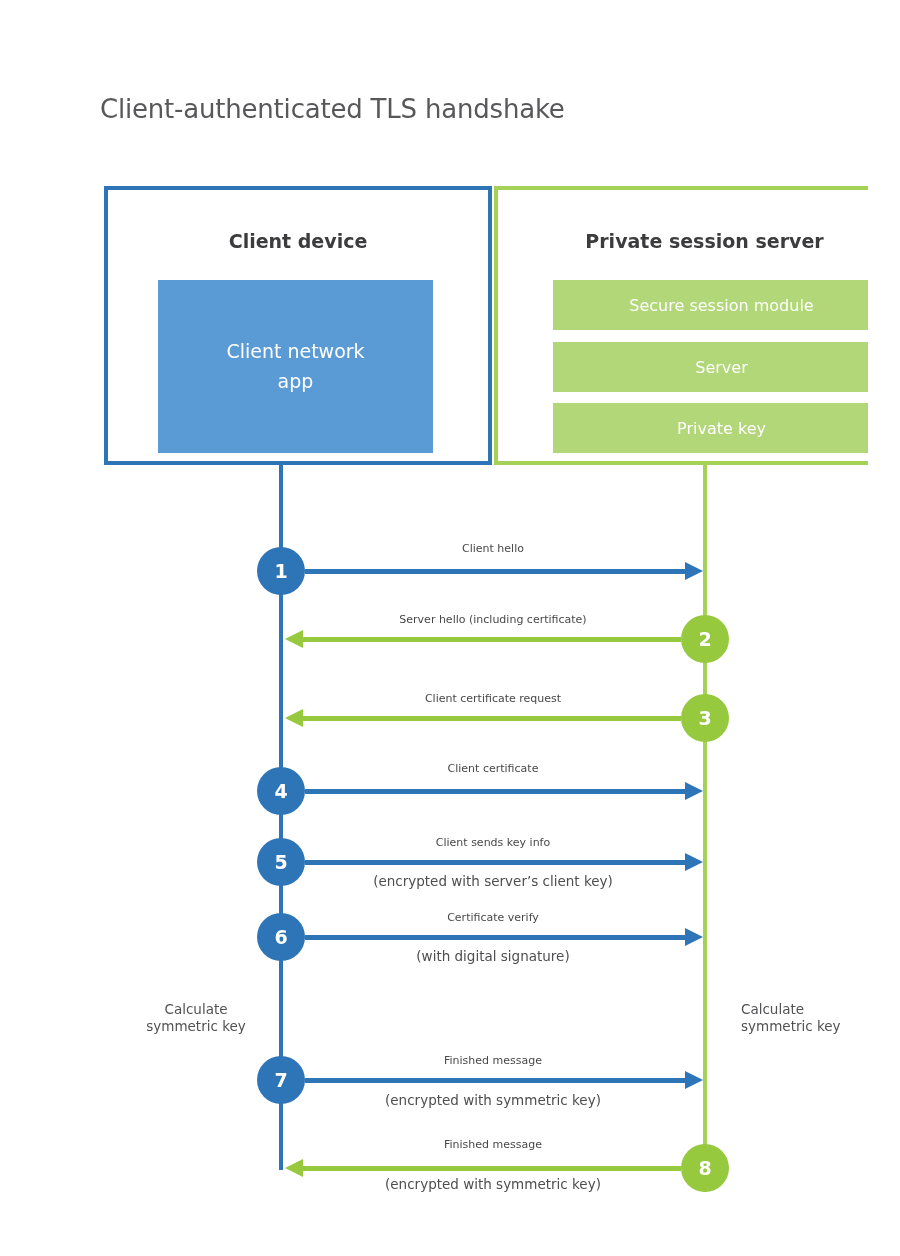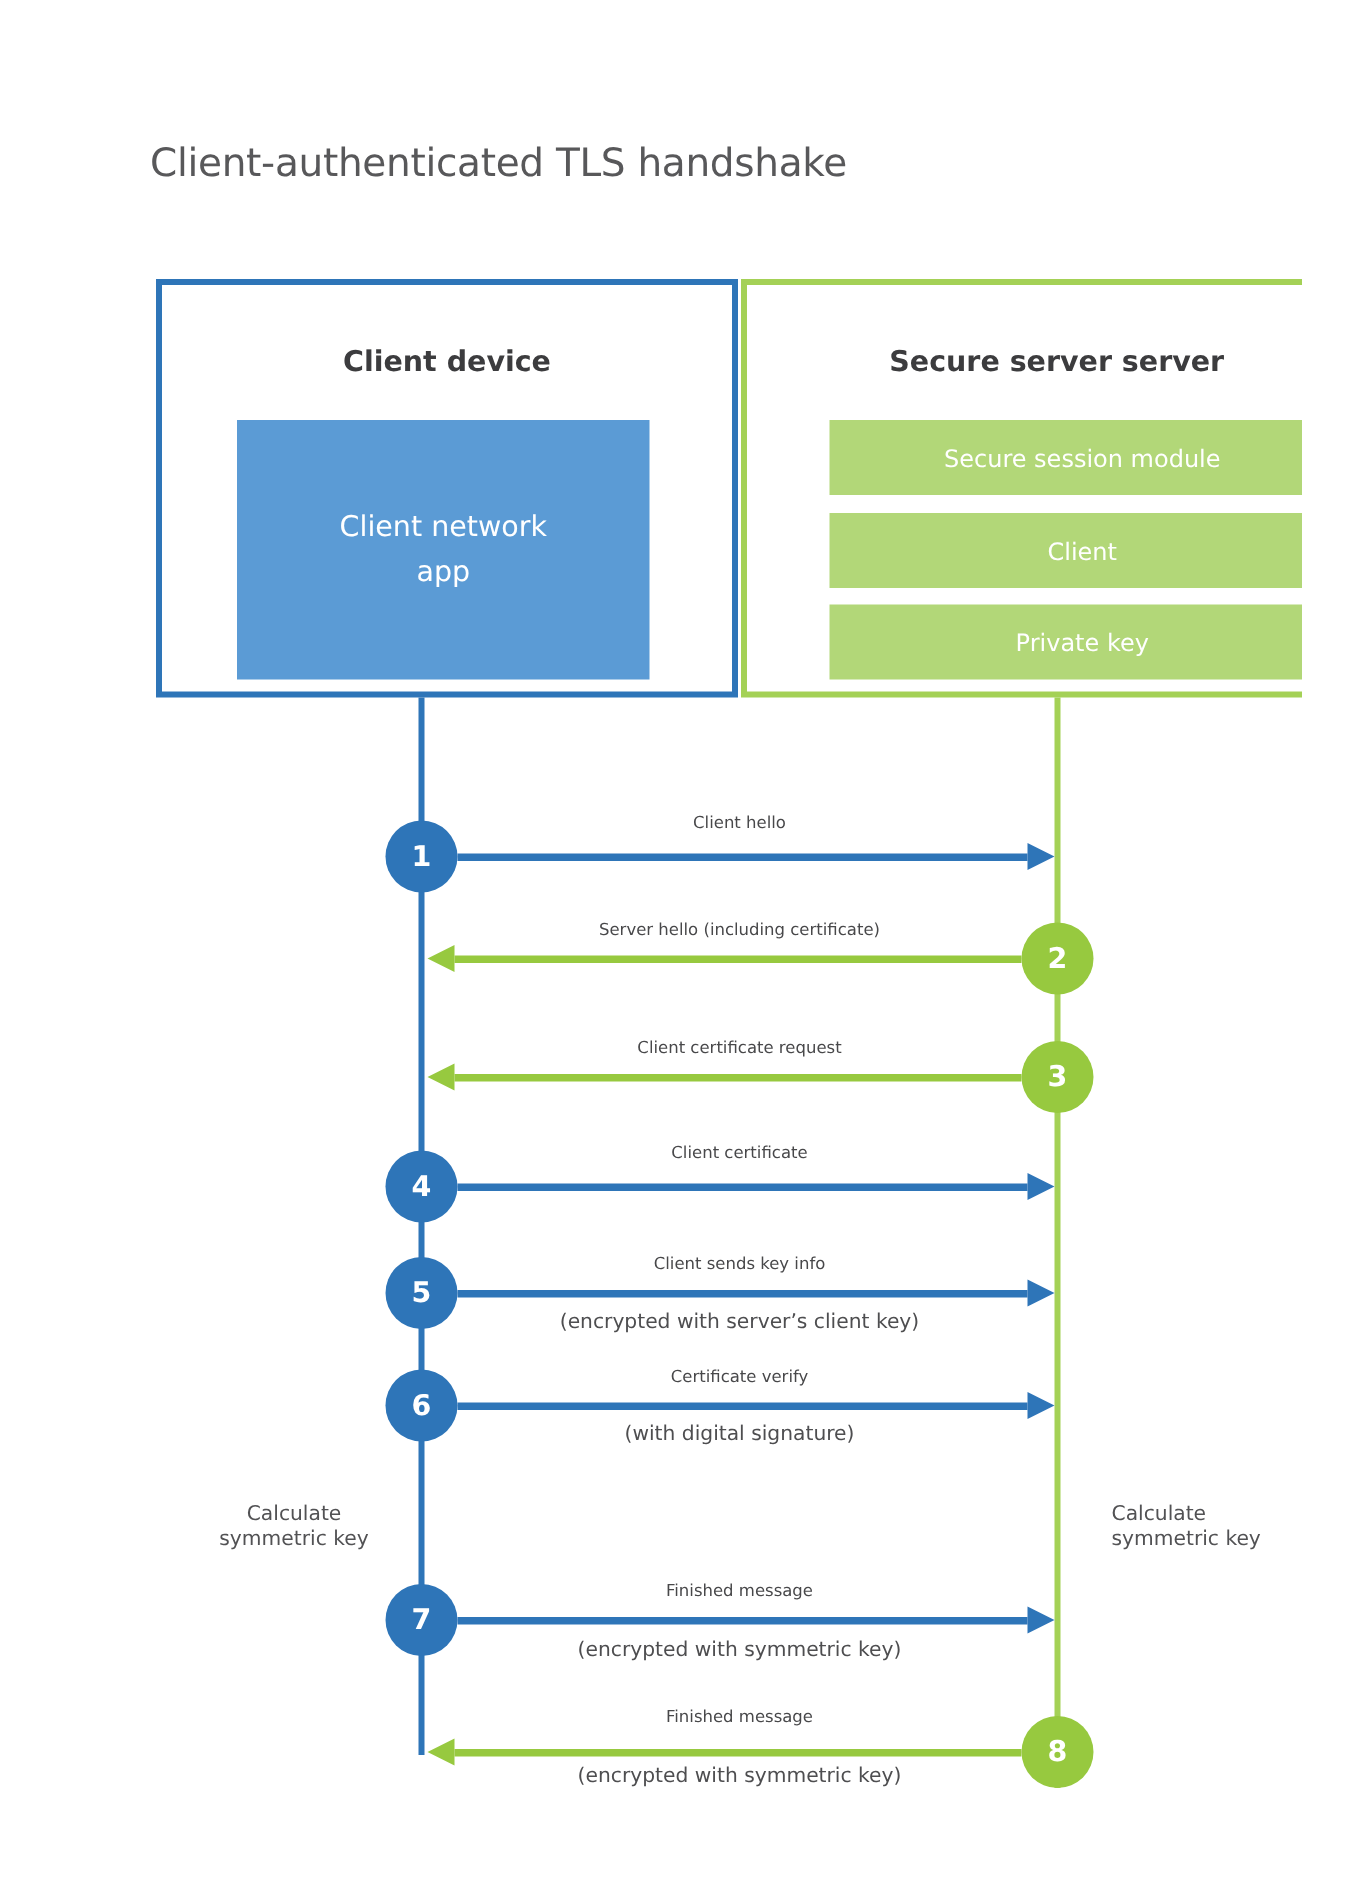--- a/index.html
+++ b/index.html
@@ -174,23 +174,23 @@
   <h1 class="page-title">Client-authenticated TLS handshake</h1>
 
   <div class="box client-box">
     <div class="box-title">Client device</div>
     <div class="app-rect">
       <span>Client network app</span>
     </div>
   </div>
 
   <div class="box server-box">
-    <div class="box-title">Secure server server</div>
+    <div class="box-title">Private session server</div>
     <div class="bar bar-1">Secure session module</div>
-    <div class="bar bar-2">Client</div>
+    <div class="bar bar-2">Server</div>
     <div class="bar bar-3">Private key</div>
   </div>
 
   <div class="lifeline blue"></div>
   <div class="lifeline green"></div>
 
   <div class="circle blue c1">1</div>
   <div class="arrow blue right a1"></div>
   <div class="msg-label l1">Client hello</div>
 

